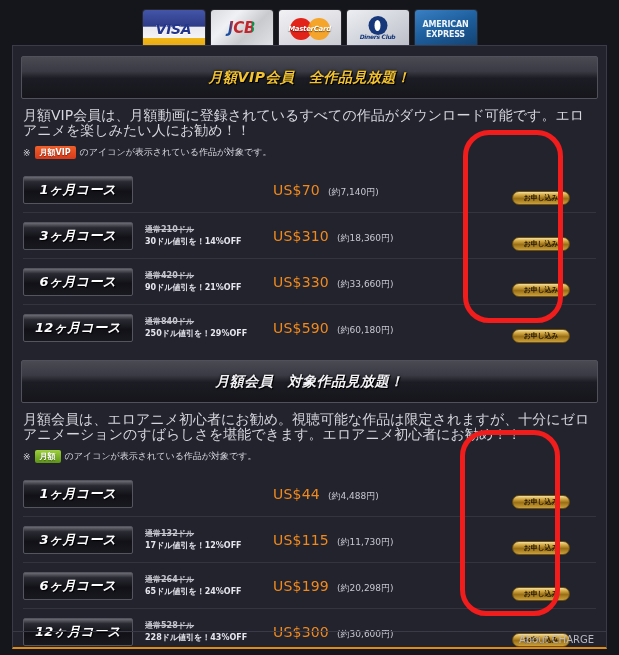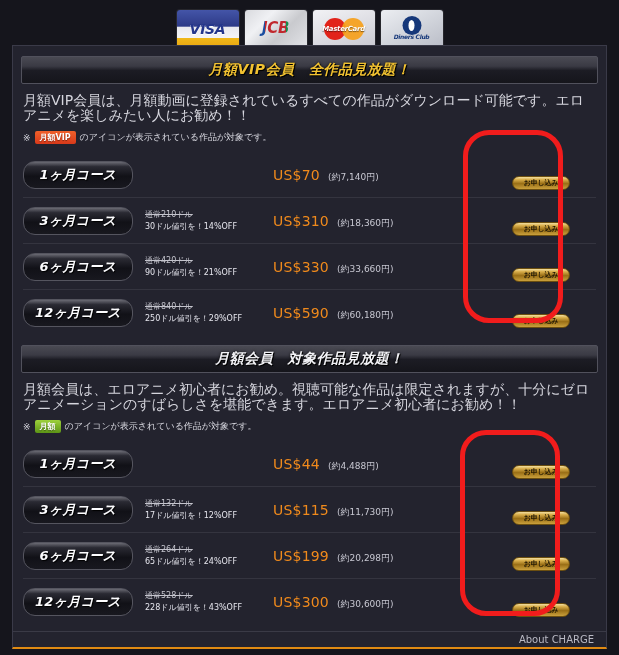--- a/index.html
+++ b/index.html
@@ -103,21 +103,21 @@
     left: 12px; top: 45px; right: 12px; bottom: 6px;
     background: #23232e;
     border: 1px solid #3a3a48;
     border-bottom: 2px solid #e08a12;
     box-sizing: border-box;
     overflow: hidden;
   }
 
   .section-header {
     margin: 10px 8px 0 8px;
-    height: 28px;
+    height: 43px;
     background: linear-gradient(180deg,#4a4a53 0%,#3a3a44 35%,#1c1c24 52%,#15151b 100%);
     border: 1px solid #51515c;
     border-radius: 2px;
     display: flex;
     align-items: center;
     justify-content: center;
     box-sizing: border-box;
   }
   .section-header-title {
     font-size: 14px;
@@ -165,41 +165,42 @@
     position: relative;
   }
   .plan-row:last-child { border-bottom: none; }
 
   .course-badge {
     width: 110px;
     height: 28px;
     flex: 0 0 110px;
     background: linear-gradient(180deg,#6b6b74 0%,#2a2a33 18%,#111117 55%,#18181f 100%);
     border: 1px solid #55555f;
-    border-radius: 12px;
+    border-radius: 2px;
     display: flex;
     align-items: center;
     justify-content: center;
     box-sizing: border-box;
   }
   .course-badge-label {
     font-size: 13px;
     font-weight: bold;
     font-style: italic;
     color: #fdfdff;
     text-shadow: 1px 1px 1px #000;
     letter-spacing: 0.3px;
   }
 
   .discount {
     flex: 0 0 120px;
     padding-left: 12px;
     font-size: 8px;
     line-height: 12px;
     color: #cfcfd8;
+    font-weight: bold;
   }
   .discount-regular { text-decoration: line-through; color: #c4c4cd; }
   .discount-off { color: #e6e6ee; }
 
   .price-cell {
     flex: 1 1 auto;
     padding-left: 8px;
     white-space: nowrap;
   }
   .price-main {
@@ -281,20 +282,23 @@
     <div class="mc-circles">
         <i></i>
         <i></i>
       </div>
     <span>MasterCard</span>
   </div>
   <div class="card-logo card-diners">
     <div class="dc-mark"></div>
     <span>Diners Club</span>
   </div>
+  <div class="card-logo card-amex">
+    <span>AMERICAN EXPRESS</span>
+  </div>
 </div>
 
 <div class="panel">
 
   <div class="section-header">
     <div class="section-header-title title-gold">月額VIP会員　全作品見放題！</div>
   </div>
   <div class="section-desc">月額VIP会員は、月額動画に登録されているすべての作品がダウンロード可能です。エロアニメを楽しみたい人にお勧め！！</div>
   <div class="section-note">
     <span>※</span>

